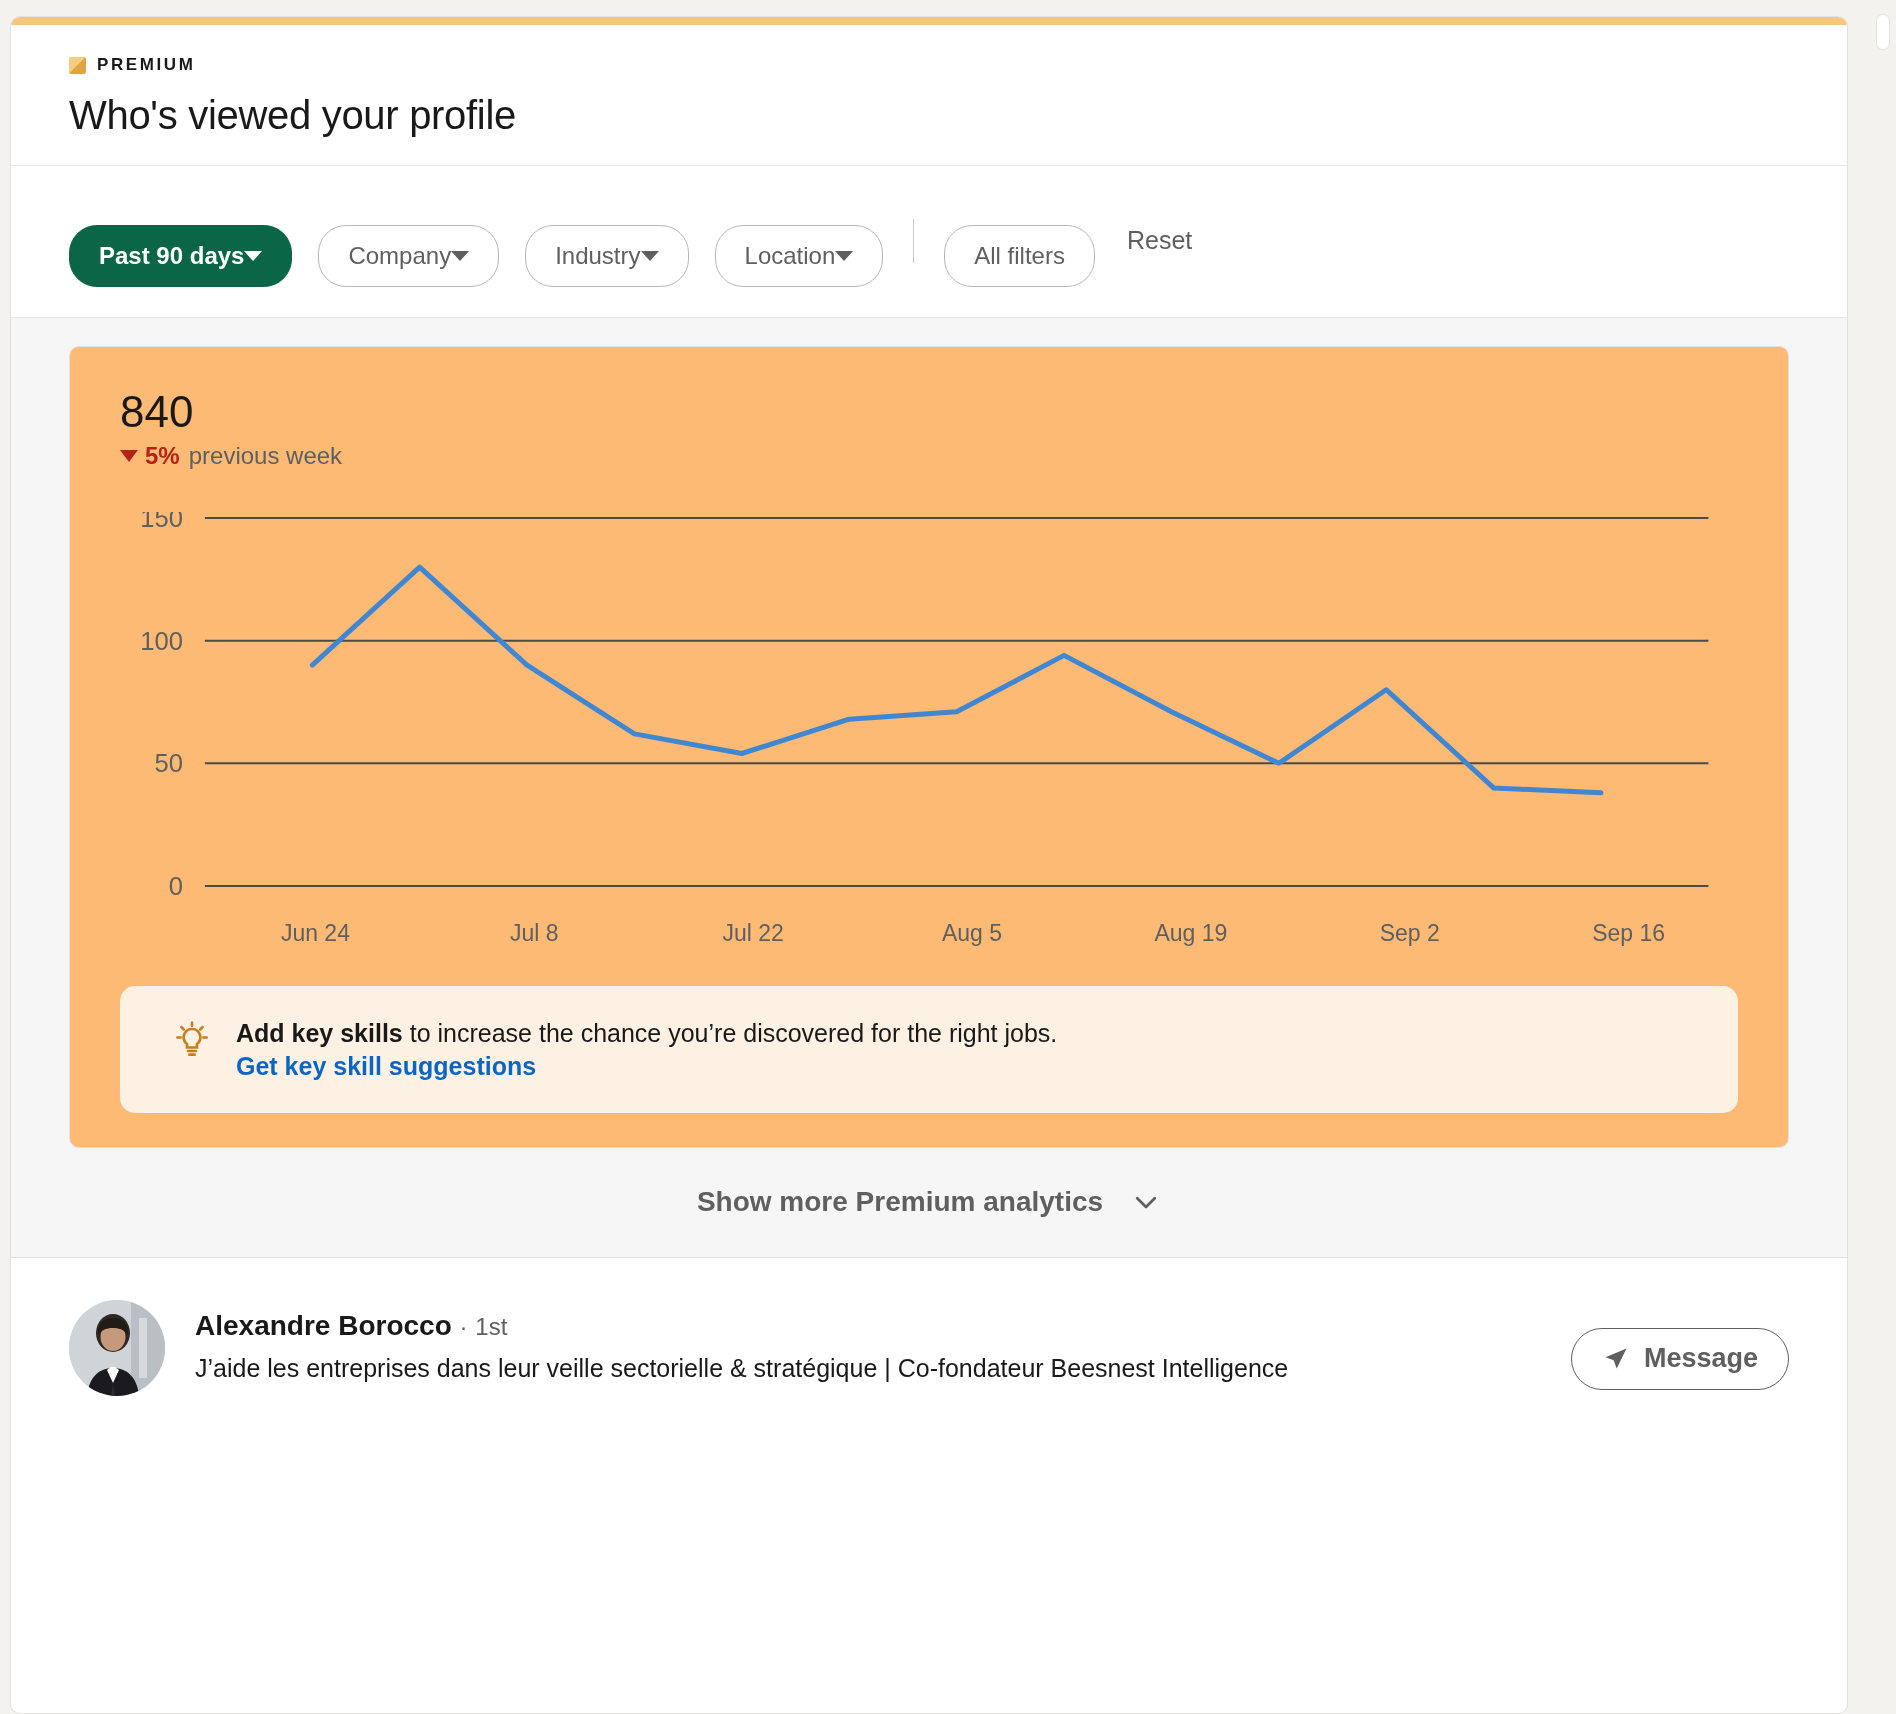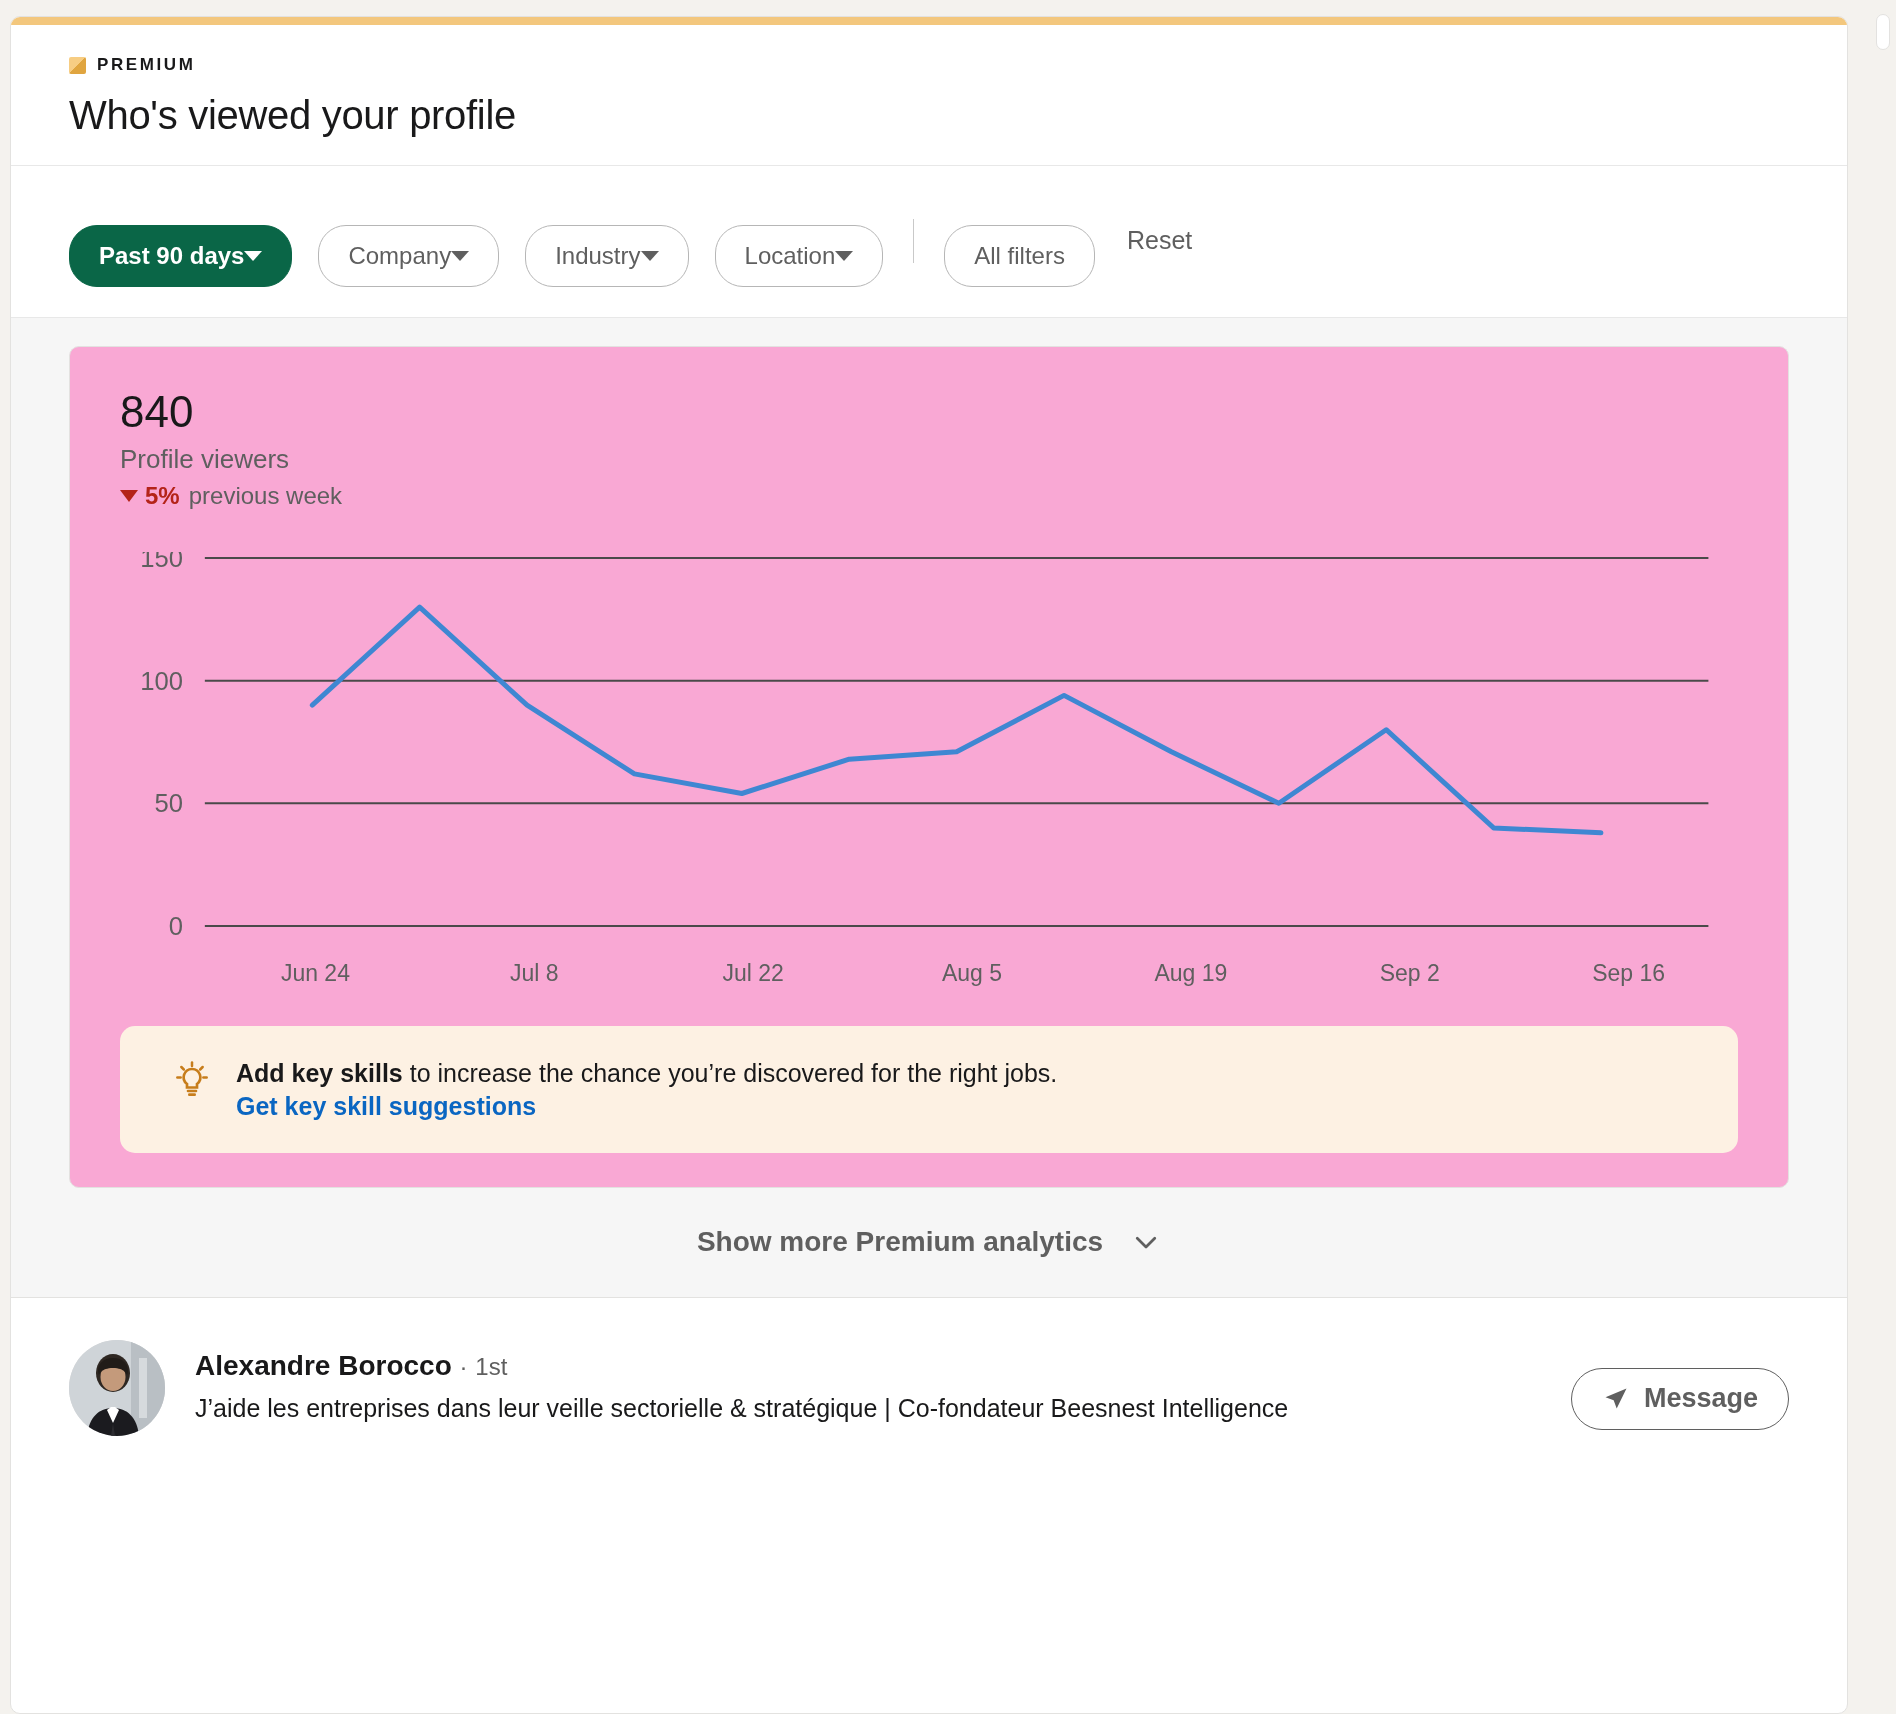--- a/index.html
+++ b/index.html
@@ -118,21 +118,21 @@
     padding: 0 6px;
   }
 
   
   .analytics-body {
     background: #f6f6f6;
     padding: 28px 0 0 0;
   }
   .chart-card {
     margin: 0 58px;
-    background: #f9a8d4;
+    background: #fdba74;
     border: 1px solid #e3e2e0;
     border-radius: 10px;
     padding: 42px 50px 34px 50px;
   }
   .stat-number {
     font-size: 44px;
     font-weight: 400;
     color: #19191a;
     line-height: 1.05;
   }
@@ -327,21 +327,20 @@
       <div class="pill outline">
         <span>All filters</span>
       </div>
       <div class="reset-link">Reset</div>
     </div>
 
     <div class="analytics-body">
       <div class="chart-card">
 
         <div class="stat-number">840</div>
-        <div class="stat-label">Profile viewers</div>
         <div class="stat-delta">
           <span class="delta-tri"></span>
           <span class="delta-pct">5%</span>
           <span>previous week</span>
         </div>
 
         <div class="chart-wrap">
           <svg class="chart-svg" viewBox="0 0 1640 400" preserveAspectRatio="none">
             <g id="gridlines">
                 <line x1="86" x2="1610" y1="374" y2="374" stroke="#4a4a4a" stroke-width="2" vector-effect="non-scaling-stroke"></line>

